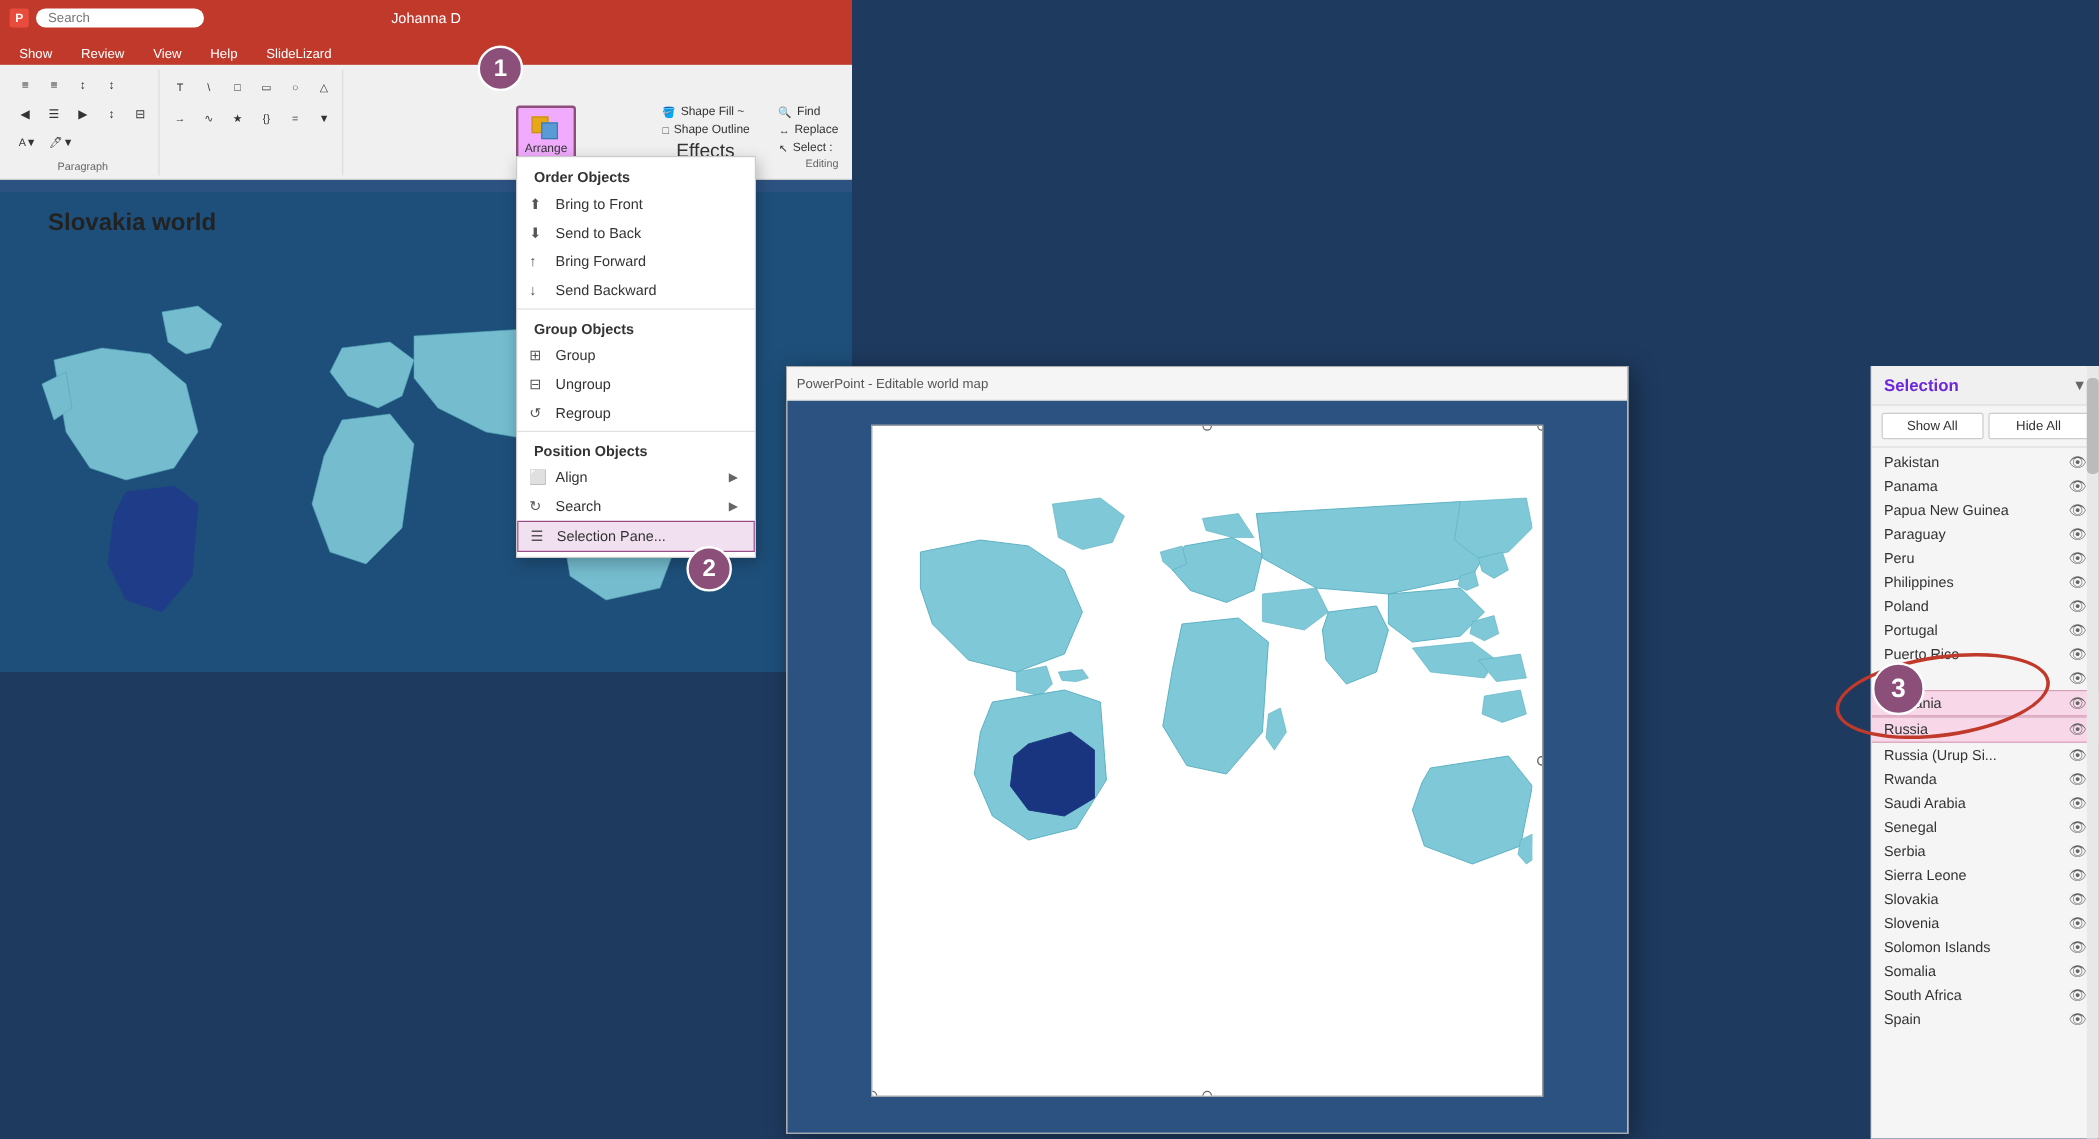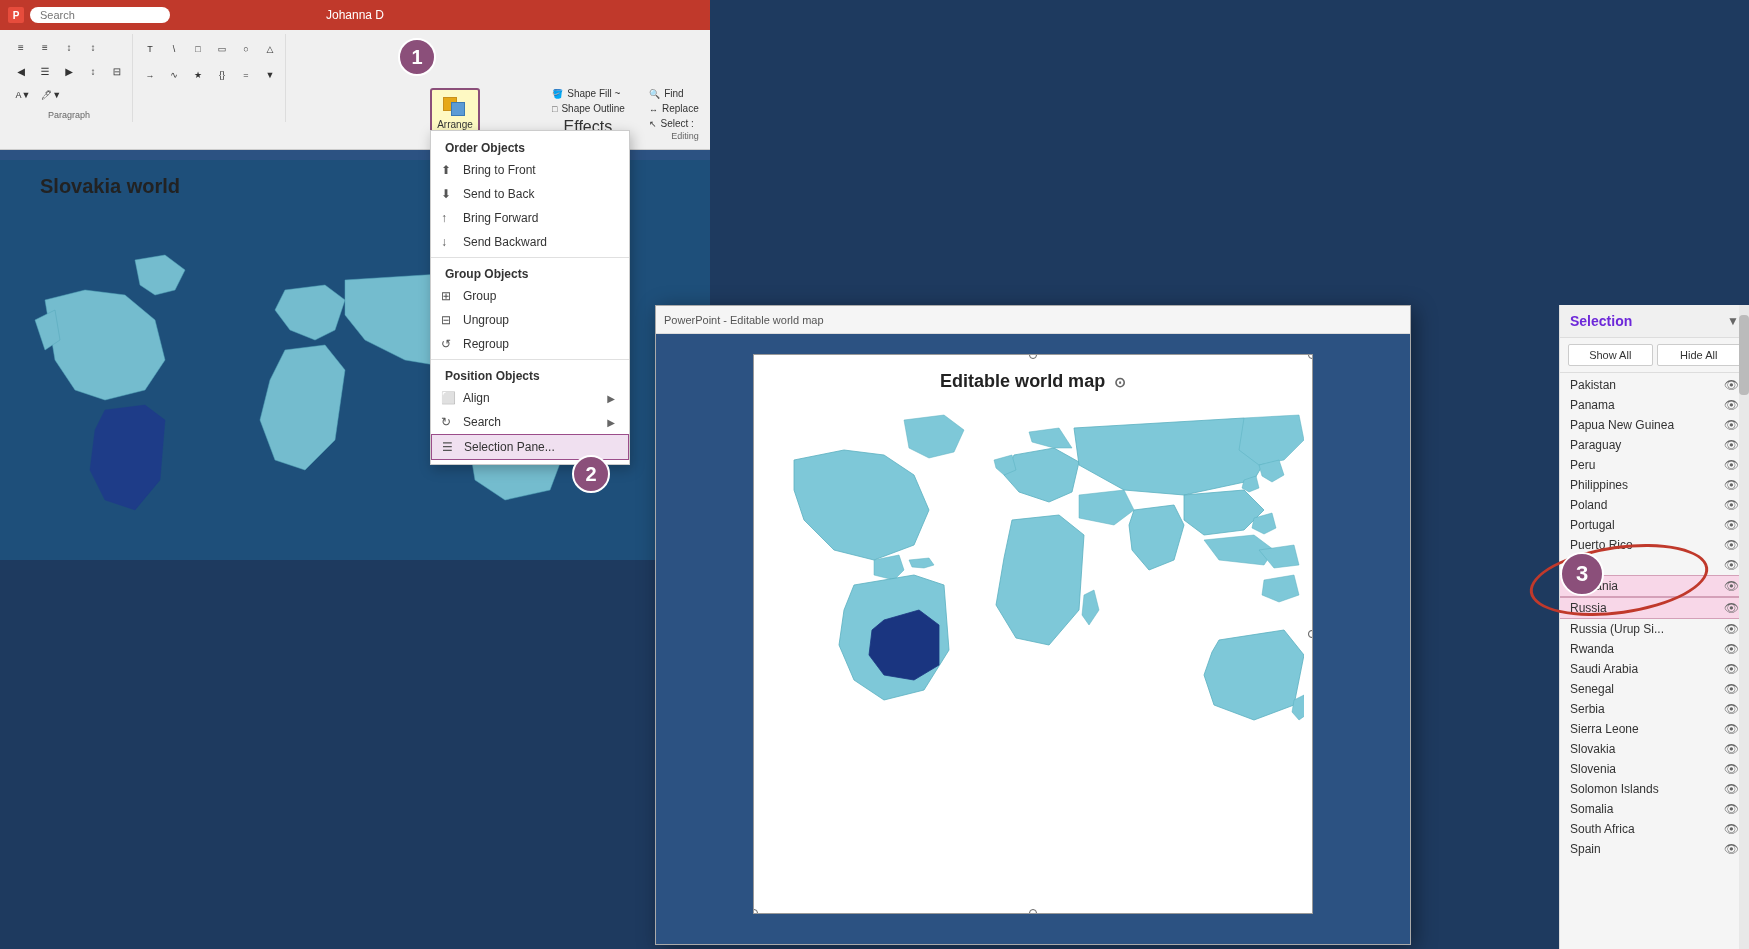--- a/index.html
+++ b/index.html
@@ -110,21 +110,21 @@
       font-size: 10px;
       color: #333;
       border-radius: 2px;
     }
 
     
     .arrange-btn {
       position: absolute;
       top: 58px; left: 430px;
       width: 50px; height: 60px;
-      background: #fef9c3;
+      background: #f0abfc;
       border: 2px solid #8b4f7a;
       border-radius: 3px;
       display: flex;
       flex-direction: column;
       align-items: center;
       justify-content: center;
       cursor: pointer;
       z-index: 15;
     }
     .arrange-icon {
@@ -244,21 +244,21 @@
       top: 80px; left: 0;
       width: 710px;
       height: 340px;
       opacity: 0.9;
     }
 
     
     .ppt-window-2 {
       position: absolute;
       top: 305px; left: 655px;
-      width: 756px; height: 640px;
+      width: 702px; height: 640px;
       background: white;
       border: 1px solid #aaa;
       box-shadow: 4px 4px 20px rgba(0,0,0,0.4);
       z-index: 25;
       overflow: hidden;
     }
     .ppt-window-2-titlebar {
       height: 28px;
       background: #f5f5f5;
       border-bottom: 1px solid #ddd;
@@ -441,20 +441,27 @@
 
 <div class="ppt-bg"></div>
 
 <div class="title-bar">
   <div class="title-bar-logo">P</div>
   <input class="title-bar-search" type="text" placeholder="Search" style="">
   <span class="title-bar-name">Johanna D</span>
 </div>
 
 <div class="ribbon">
+  <div class="ribbon-tabs">
+    <button class="ribbon-tab">Show</button>
+    <button class="ribbon-tab">Review</button>
+    <button class="ribbon-tab">View</button>
+    <button class="ribbon-tab">Help</button>
+    <button class="ribbon-tab">SlideLizard</button>
+  </div>
   <div class="ribbon-content">
 
     <div class="ribbon-group">
       <div class="ribbon-btn-row">
         <button class="ribbon-btn">≡</button>
         <button class="ribbon-btn">≡</button>
         <button class="ribbon-btn">↕</button>
         <button class="ribbon-btn">↕</button>
       </div>
       <div class="ribbon-btn-row" style="margin-top:2px;">
@@ -626,24 +633,20 @@
   <div class="slide-area-2">
     <div class="slide-inner-2">
 
       <div class="selection-handle" style="top:-4px;left:50%;transform:translateX(-50%);"></div>
       <div class="selection-handle" style="top:-4px;right:-4px;"></div>
       <div class="selection-handle" style="top:50%;right:-4px;transform:translateY(-50%);"></div>
       <div class="selection-handle" style="bottom:50%;right:-4px;transform:translateY(50%);"></div>
       <div class="selection-handle" style="bottom:-4px;left:50%;transform:translateX(-50%);"></div>
       <div class="selection-handle" style="bottom:-4px;left:-4px;"></div>
 
-      <div class="slide-title-2">
-        <span>Editable world map</span>
-        <span style="font-size:14px;color:#666;margin-left:4px;">⊙</span>
-      </div>
 
       <svg class="map-svg-2" viewBox="0 0 540 460" xmlns="http://www.w3.org/2000/svg">
 
         <path d="M 30,50 L 80,40 L 120,45 L 150,65 L 165,100 L 150,135 L 110,150 L 70,140 L 40,110 L 30,80 Z" fill="#7ec8d8" stroke="#5ab0c0" stroke-width="0.8"></path>
 
         <path d="M 110,150 L 135,145 L 140,160 L 130,170 L 110,165 Z" fill="#7ec8d8" stroke="#5ab0c0" stroke-width="0.5"></path>
 
         <path d="M 145,150 L 165,148 L 170,155 L 160,158 L 148,157 Z" fill="#7ec8d8" stroke="#5ab0c0" stroke-width="0.5"></path>
 
         <path d="M 90,175 L 150,165 L 180,175 L 185,240 L 160,280 L 120,290 L 90,270 L 75,235 L 80,200 Z" fill="#7ec8d8" stroke="#5ab0c0" stroke-width="0.8"></path>

